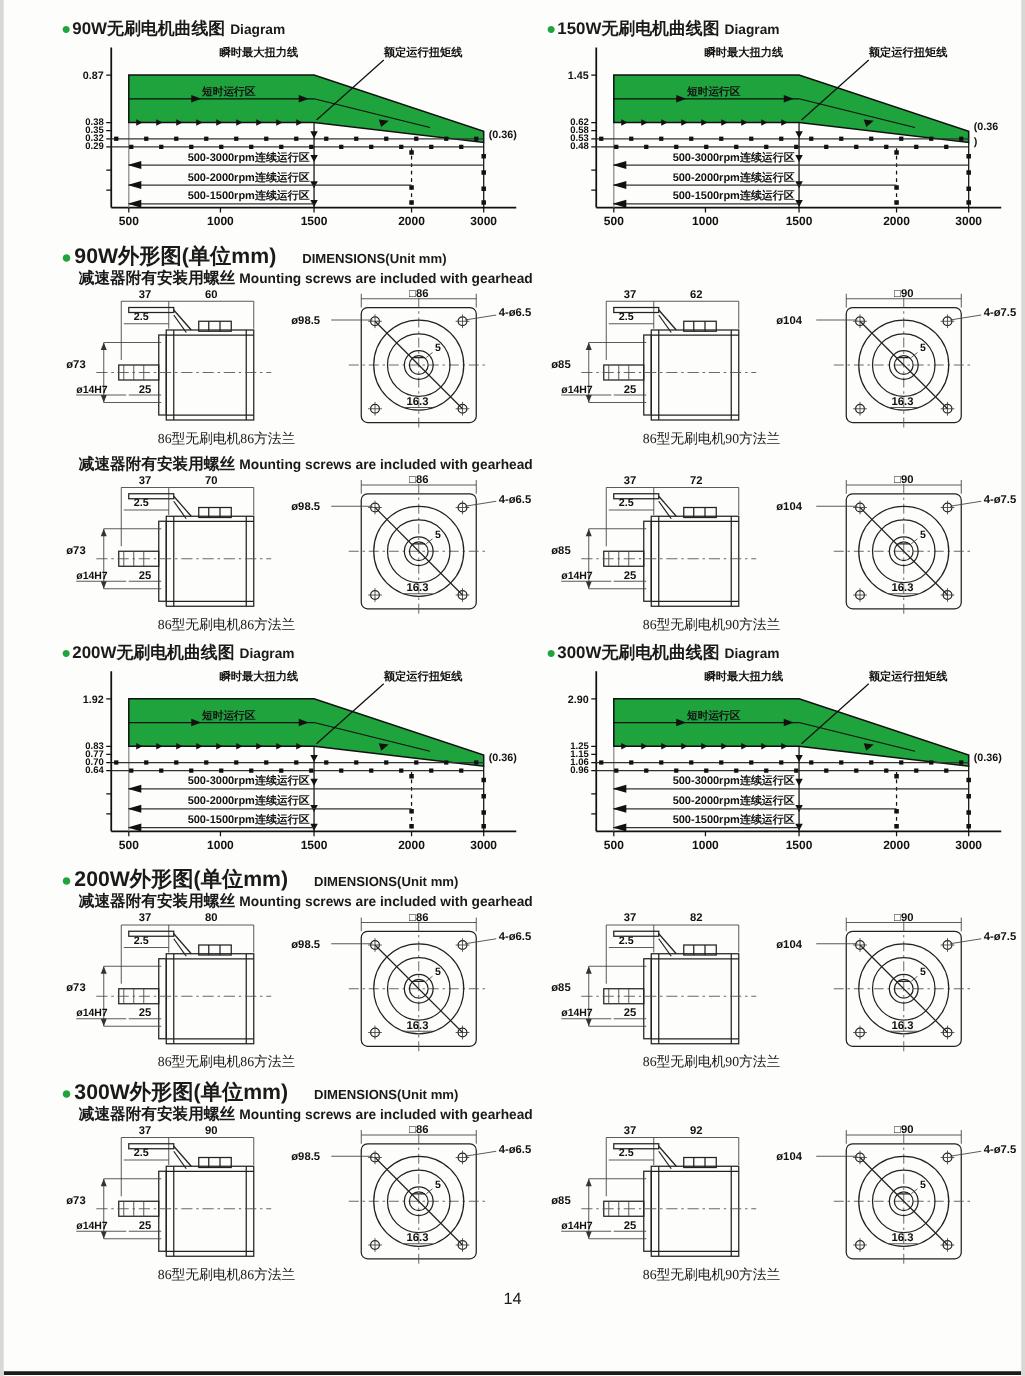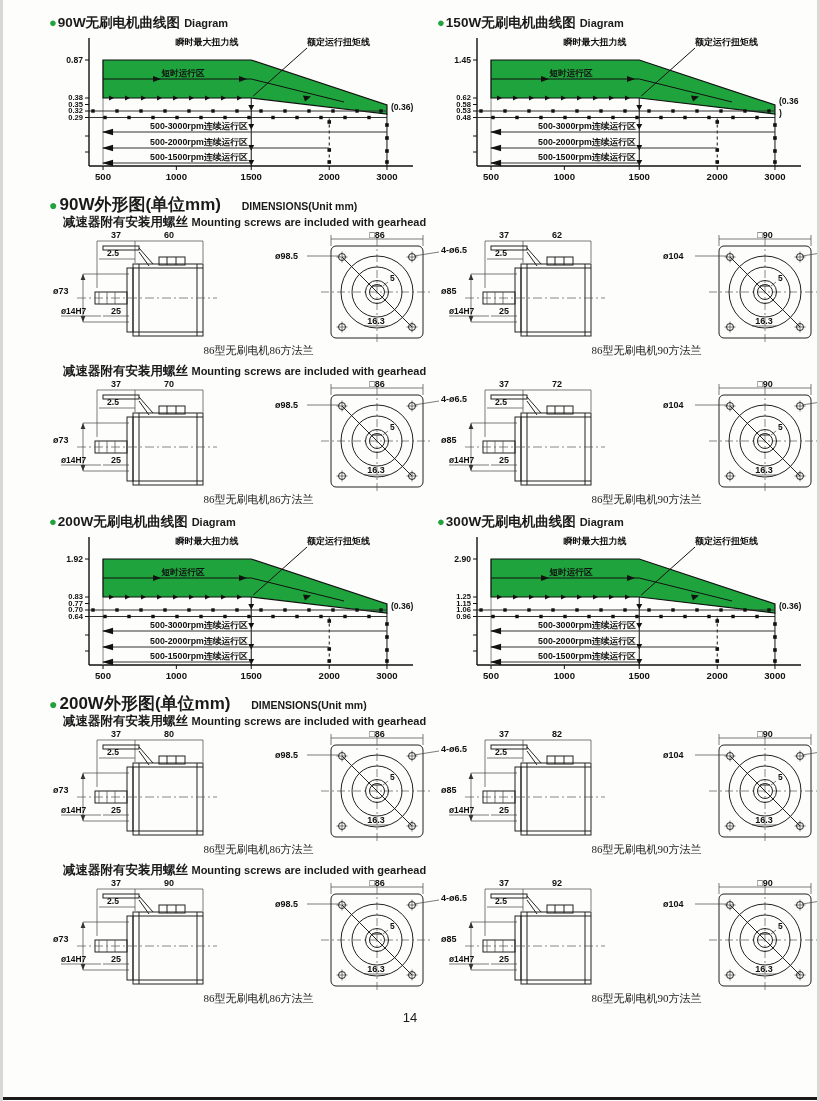--- a/index.html
+++ b/index.html
@@ -14,22 +14,22 @@
   .chart-canvas svg, .side-canvas svg, .flange-canvas svg{display:block;}
   .chart-canvas text{font-weight:bold;fill:#111;}
   .dim-section{padding:5px 4px 0 46px;}
   .dim-header{height:21px;font-size:17px;font-weight:bold;white-space:nowrap;}
   .dim-header .bullet{color:#1fa33c;font-size:14px;margin-right:2px;}
   .dim-header .h-en{font-size:10.5px;margin-left:16px;}
   .dim-subtitle{height:16px;font-size:12.5px;font-weight:bold;margin-left:14px;white-space:nowrap;}
   .dim-subtitle .s-en{font-size:11px;font-weight:bold;}
   .dims-row{display:flex;gap:10px;}
   .dim-half{width:378px;}
-  .drawings{display:flex;height:114px;gap:42px;}
-  .drawing-caption{width:70%;text-align:right;font-size:11px;margin-top:-1px;
+  .drawings{display:flex;height:114px;}
+  .drawing-caption{width:70%;text-align:center;font-size:11px;margin-top:-1px;
                    font-family:"Liberation Serif","DejaVu Serif",serif;}
   .dim-half text{fill:#111;font-weight:bold;}
   .page-number{text-align:center;font-size:13px;margin-top:4px;}
   .bottom-edge{position:absolute;left:0;right:0;bottom:1px;height:3px;background:#1b1b1b;}
 </style>
 </head>
 <body>
 
 <div class="page">
 
@@ -966,20 +966,23 @@
                 <line x1="91" y1="96" x2="115" y2="96" stroke="#444" stroke-width="0.7"></line>
               </svg>
             </div>
         </div>
         <div class="drawing-caption">86型无刷电机90方法兰</div>
       </div>
     </div>
   </section>
 
   <section class="dim-section">
+    <div class="dim-header">
+      <span class="bullet">●</span><span class="h-zh">300W外形图(单位mm)</span> <span class="h-en">DIMENSIONS(Unit mm)</span>
+    </div>
     <div class="dim-subtitle">
       <span class="s-zh">减速器附有安装用螺丝</span> <span class="s-en">Mounting screws are included with gearhead</span>
     </div>
     <div class="dims-row">
       <div class="dim-half">
         <div class="drawings">
           <div class="side-canvas">
               <svg width="182" height="114" viewBox="0 0 182 114">
                 <line x1="48" y1="11" x2="154" y2="11" stroke="#444" stroke-width="0.7"></line>
                 <line x1="48" y1="11" x2="48" y2="58" stroke="#444" stroke-width="0.7"></line>

